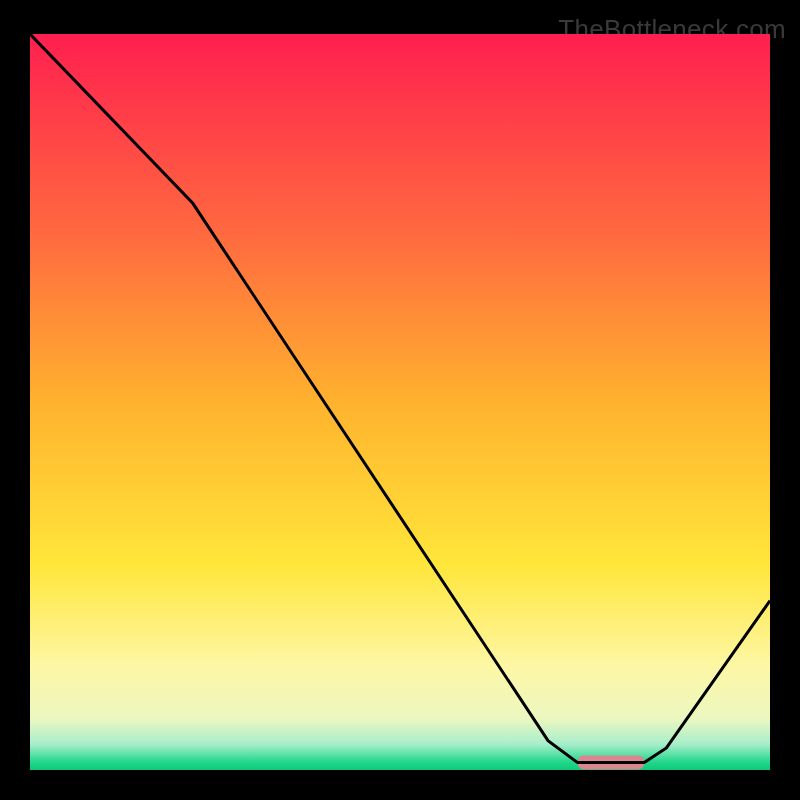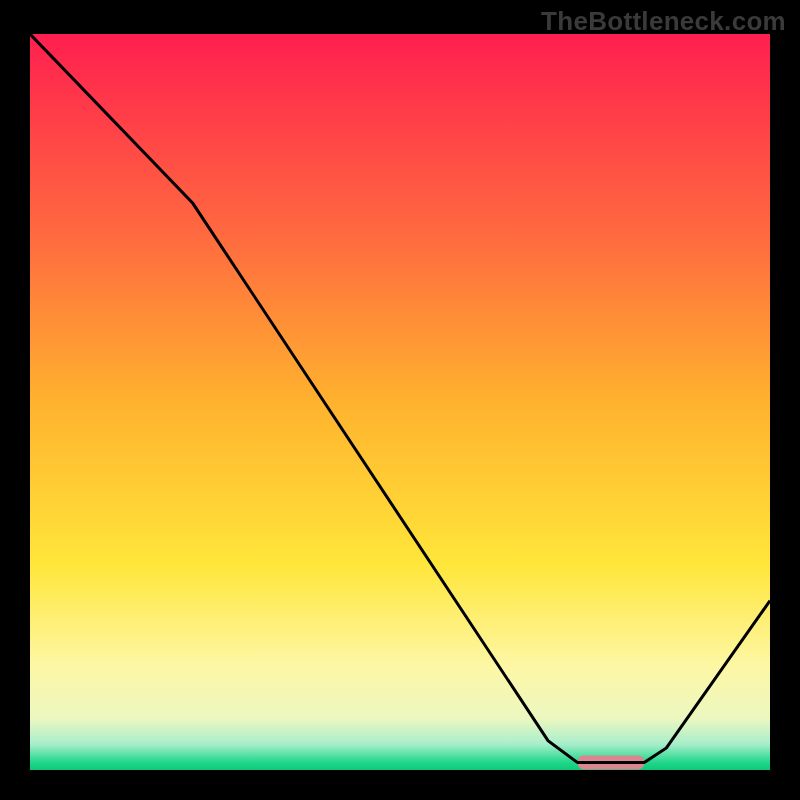--- a/index.html
+++ b/index.html
@@ -11,25 +11,25 @@
     font-family: Arial, Helvetica, sans-serif;
   }
   .frame {
     position: relative;
     width: 800px;
     height: 800px;
     background: #000;
   }
   .watermark {
     position: absolute;
-    top: 6px;
+    top: 14px;
     right: 14px;
     color: #3a3a3a;
     font-size: 26px;
-    font-weight: bold;
+    font-weight: normal;
     letter-spacing: 0.3px;
   }
   .plot {
     position: absolute;
     left: 30px;
     top: 34px;
     width: 740px;
     height: 736px;
     background: #fff;
     overflow: hidden;

